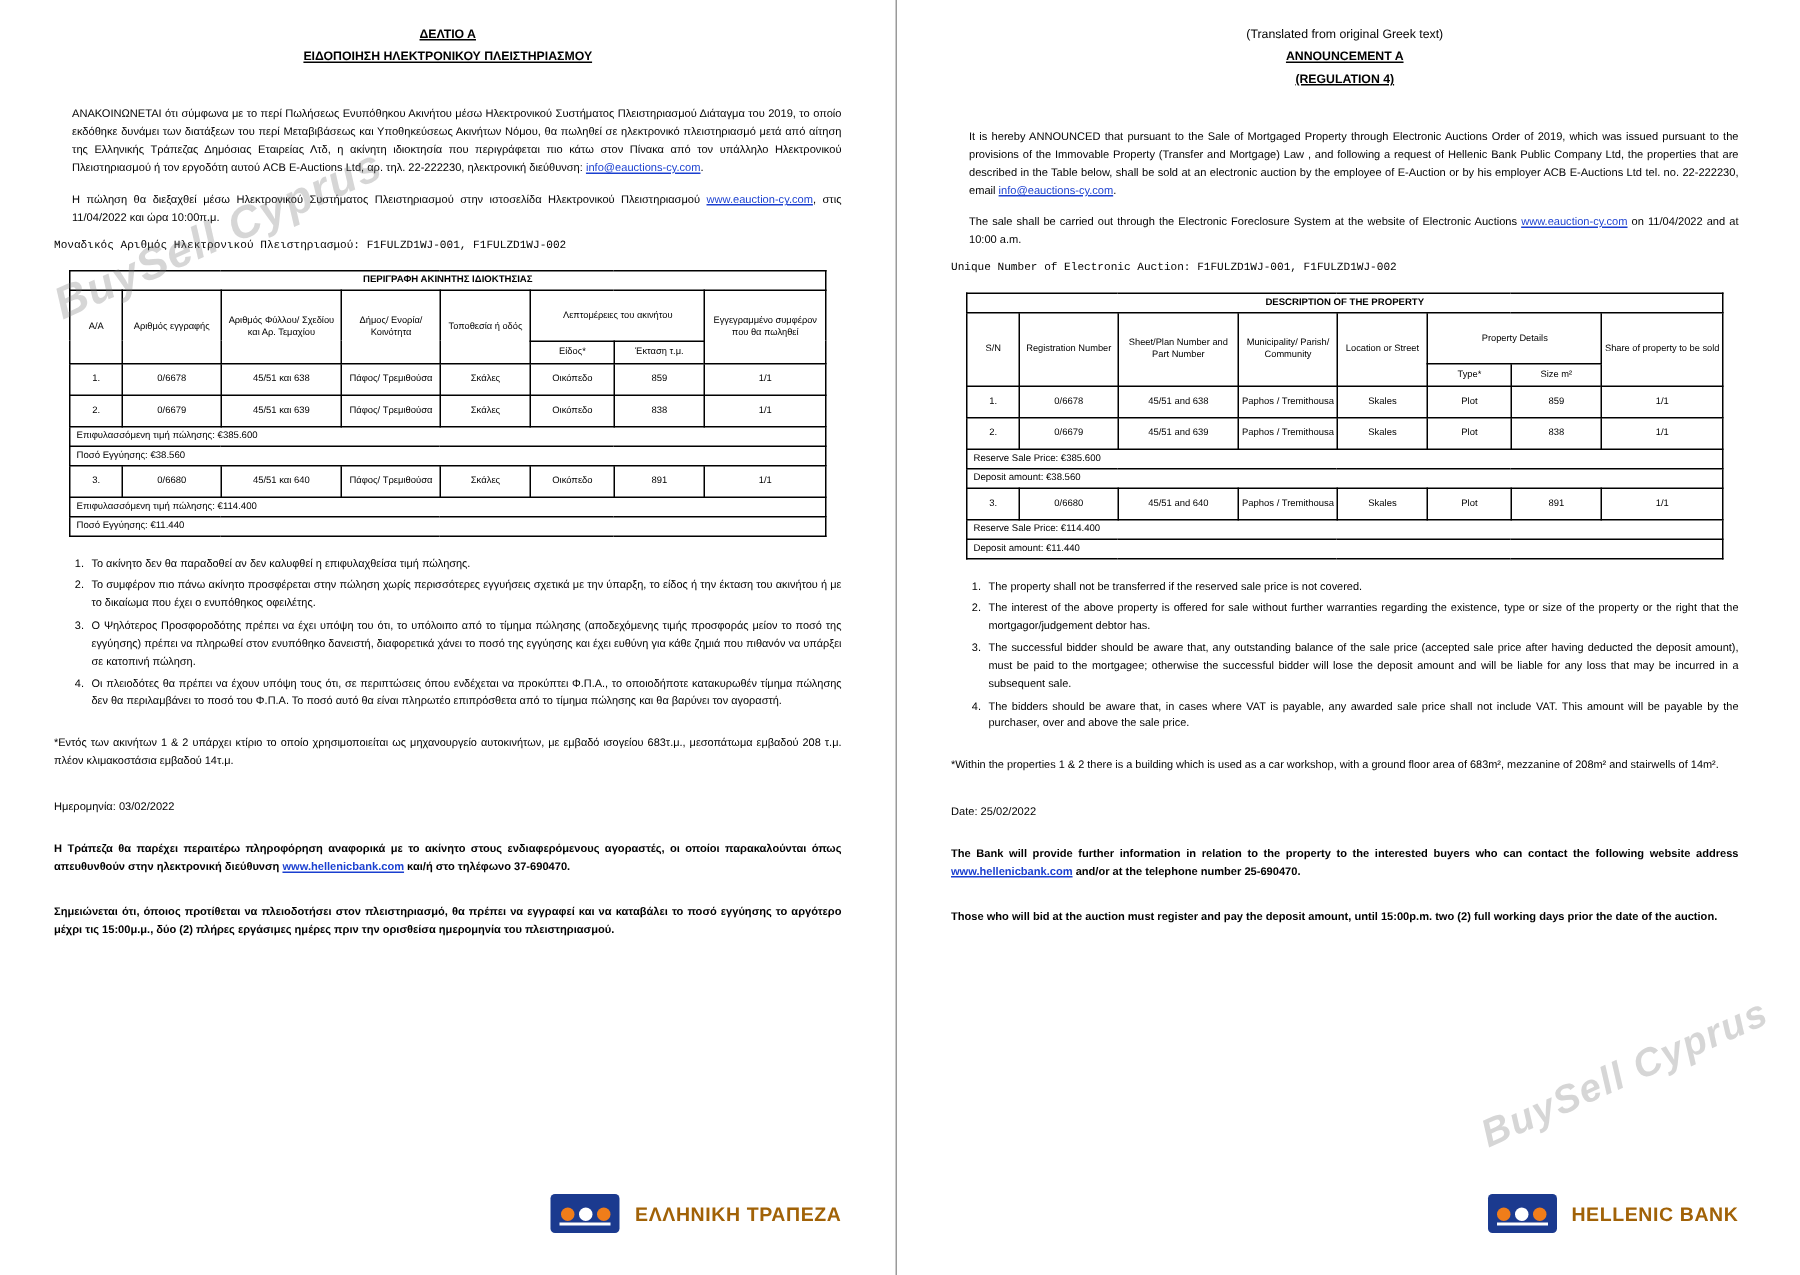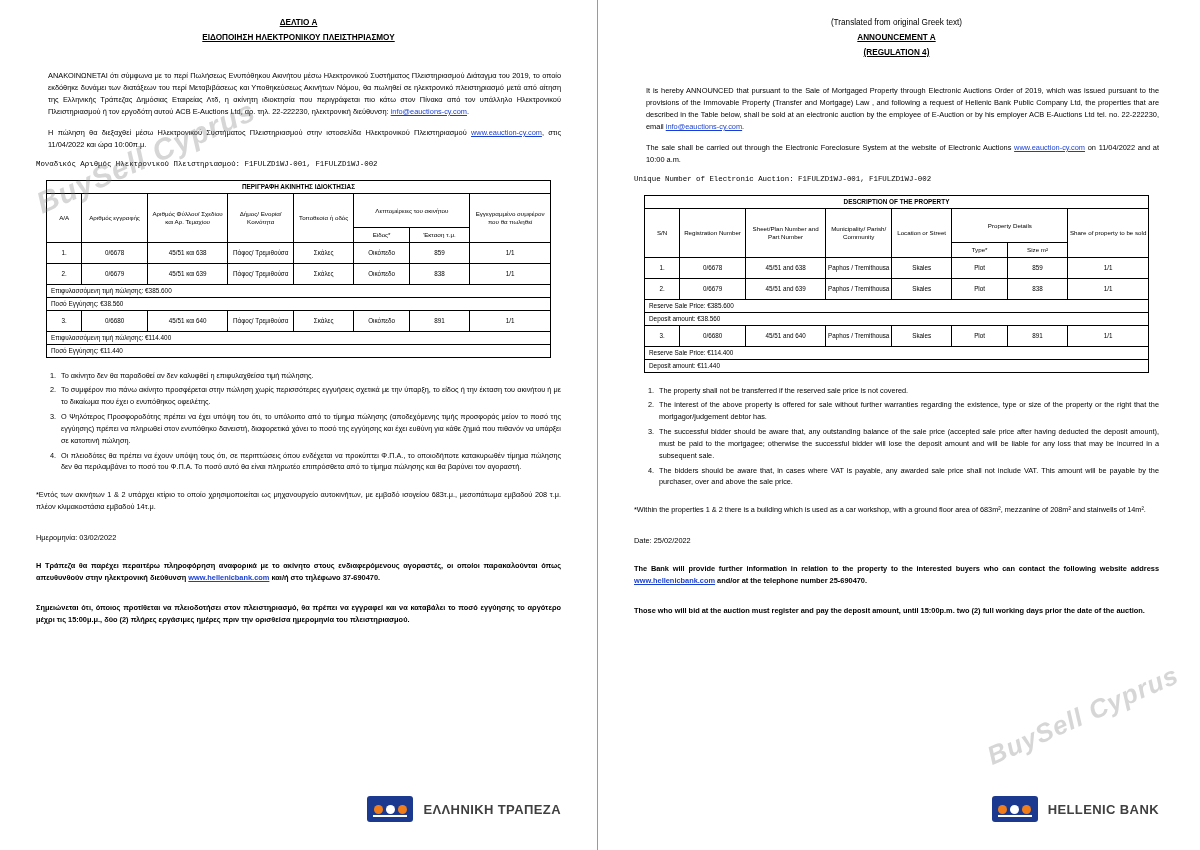--- a/index.html
+++ b/index.html
@@ -139,21 +139,21 @@
   }
   .logo-mark .dots i:nth-child(2) { background: #ffffff; }
   .logo-mark .bar {
     position: absolute;
     left: 6px; right: 6px;
     bottom: 5px;
     height: 2px;
     background: #ffffff;
   }
   .logo-text {
-    color: #404040;
+    color: #a16207;
     font-weight: bold;
     font-size: 13px;
     letter-spacing: 0.4px;
   }
 
   
   .wm {
     position: absolute;
     font-size: 30px;
     font-weight: bold;

